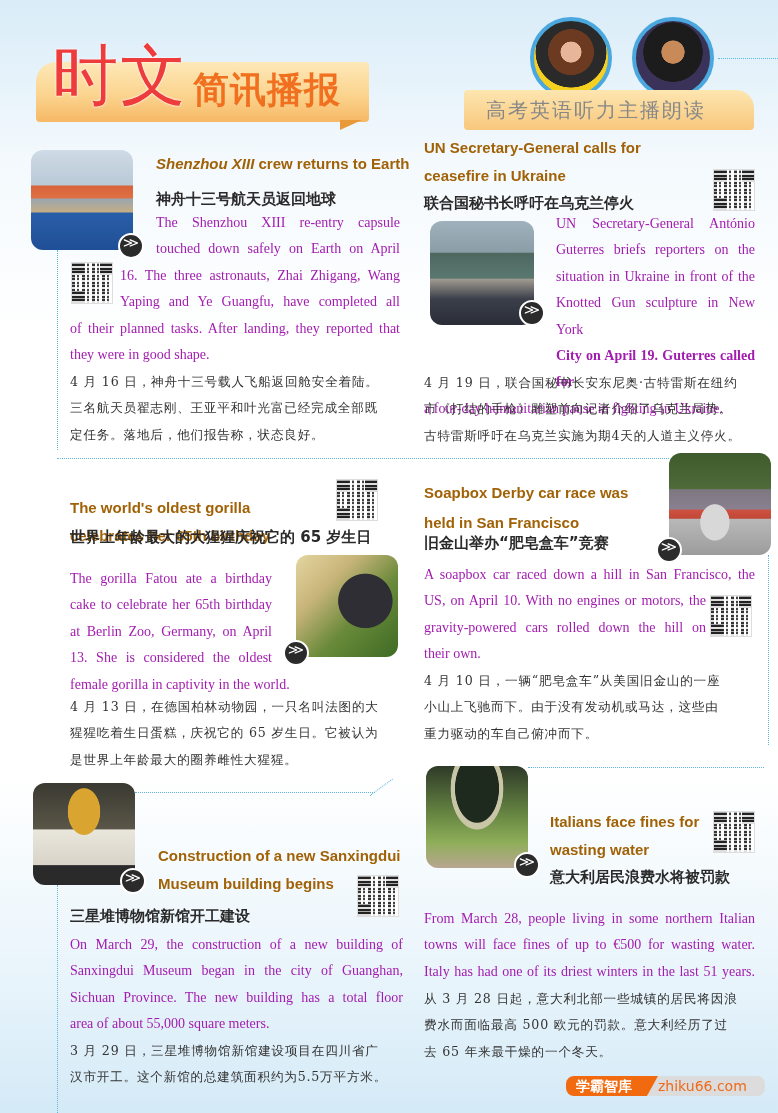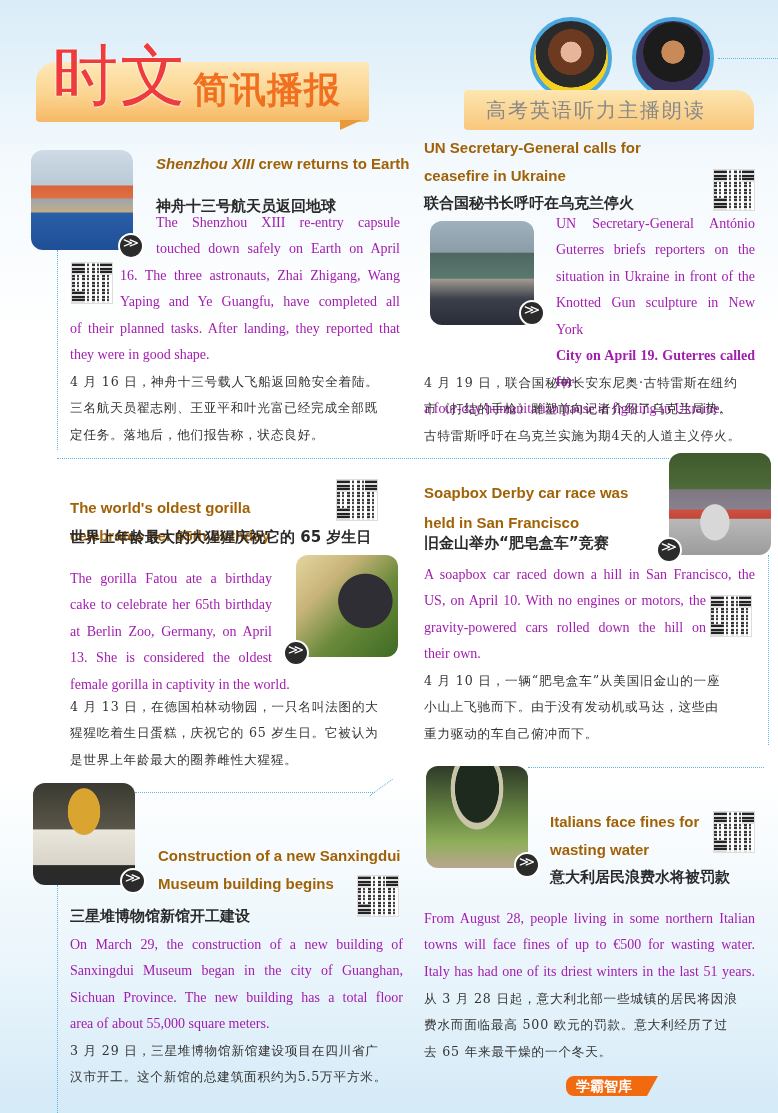--- a/index.html
+++ b/index.html
@@ -112,21 +112,20 @@
     line-height: 26.4px; color: #333; letter-spacing: 0.8px;
   }
   .line { display: block; white-space: nowrap; }
   .just { display: block; text-align: justify; text-align-last: justify; white-space: normal; }
 
   
   .wm {
     position: absolute; left: 566px; top: 1076px; width: 199px; height: 20px;
     border-radius: 8px; overflow: hidden; display: flex;
     font-family: "DejaVu Sans", sans-serif;
-    flex-direction: column;
   }
   .wm-left { background: #f26a10; color: #fff; font-weight: bold; font-size: 14px; line-height: 20px; padding: 0 14px 0 10px; clip-path: polygon(0 0, 100% 0, 88% 100%, 0 100%); width: 92px; }
   .wm-right { background: #dcdcdc; color: #ef6a1c; font-size: 14px; line-height: 20px; padding-left: 10px; flex: 1; margin-left: -10px; }
 </style>
 </head>
 <body>
 
 <div class="banner-ribbon"></div>
 <div class="banner-ribbon-tail"></div>
 <div class="title-big">时文</div>
@@ -146,21 +145,21 @@
 <div class="dot-h" style="left:528px; top:767px; width:236px;"></div>
 <div class="dot-v" style="left:57px; top:885px; height:228px;"></div>
 
 <section>
   <div class="photo ph-shenzhou"></div>
   <div class="badge" style="left:118px; top:233px;">
       <span>≫</span>
     </div>
   <div class="qr" style="left:72px; top:263px;"></div>
   <div class="h-en" style="left:156px; top:150px;"><i>Shenzhou XIII</i><span> crew returns to Earth</span></div>
-  <div class="h-cn" style="left:156px; top:193px;">神舟十三号航天员返回地球</div>
+  <div class="h-cn" style="left:156px; top:186px;">神舟十三号航天员返回地球</div>
   <div class="body-en" style="left:70px; top:210px; width:330px;">
     <span class="just" style="margin-left:86px;">The Shenzhou XIII re-entry capsule</span>
     <span class="just" style="margin-left:86px;">touched down safely on Earth on April</span>
     <span class="just" style="margin-left:50px;">16. The three astronauts, Zhai Zhigang, Wang</span>
     <span class="just" style="margin-left:50px;">Yaping and Ye Guangfu, have completed all</span>
     <span class="just">of their planned tasks. After landing, they reported that</span>
     <span class="line">they were in good shape.</span>
   </div>
   <div class="body-cn" style="left:70px; top:369px; width:335px;">
     <span class="line">4 月 16 日，神舟十三号载人飞船返回舱安全着陆。</span>
@@ -272,21 +271,21 @@
   <div class="badge" style="left:514px; top:852px;">
       <span>≫</span>
     </div>
   <div class="h-en" style="left:550px; top:808px;">
     <span class="line">Italians face fines for</span>
     <span class="line">wasting water</span>
   </div>
   <div class="qr" style="left:714px; top:812px;"></div>
   <div class="h-cn" style="left:550px; top:864px;">意大利居民浪费水将被罚款</div>
   <div class="body-en" style="left:424px; top:906px; width:331px;">
-    <span class="just">From August 28, people living in some northern Italian</span>
+    <span class="just">From March 28, people living in some northern Italian</span>
     <span class="just">towns will face fines of up to €500 for wasting water.</span>
     <span class="just">Italy has had one of its driest winters in the last 51 years.</span>
   </div>
   <div class="body-cn" style="left:424px; top:986px; width:340px;">
     <span class="line">从 3 月 28 日起，意大利北部一些城镇的居民将因浪</span>
     <span class="line">费水而面临最高 500 欧元的罚款。意大利经历了过</span>
     <span class="line">去 65 年来最干燥的一个冬天。</span>
   </div>
 </section>
 

